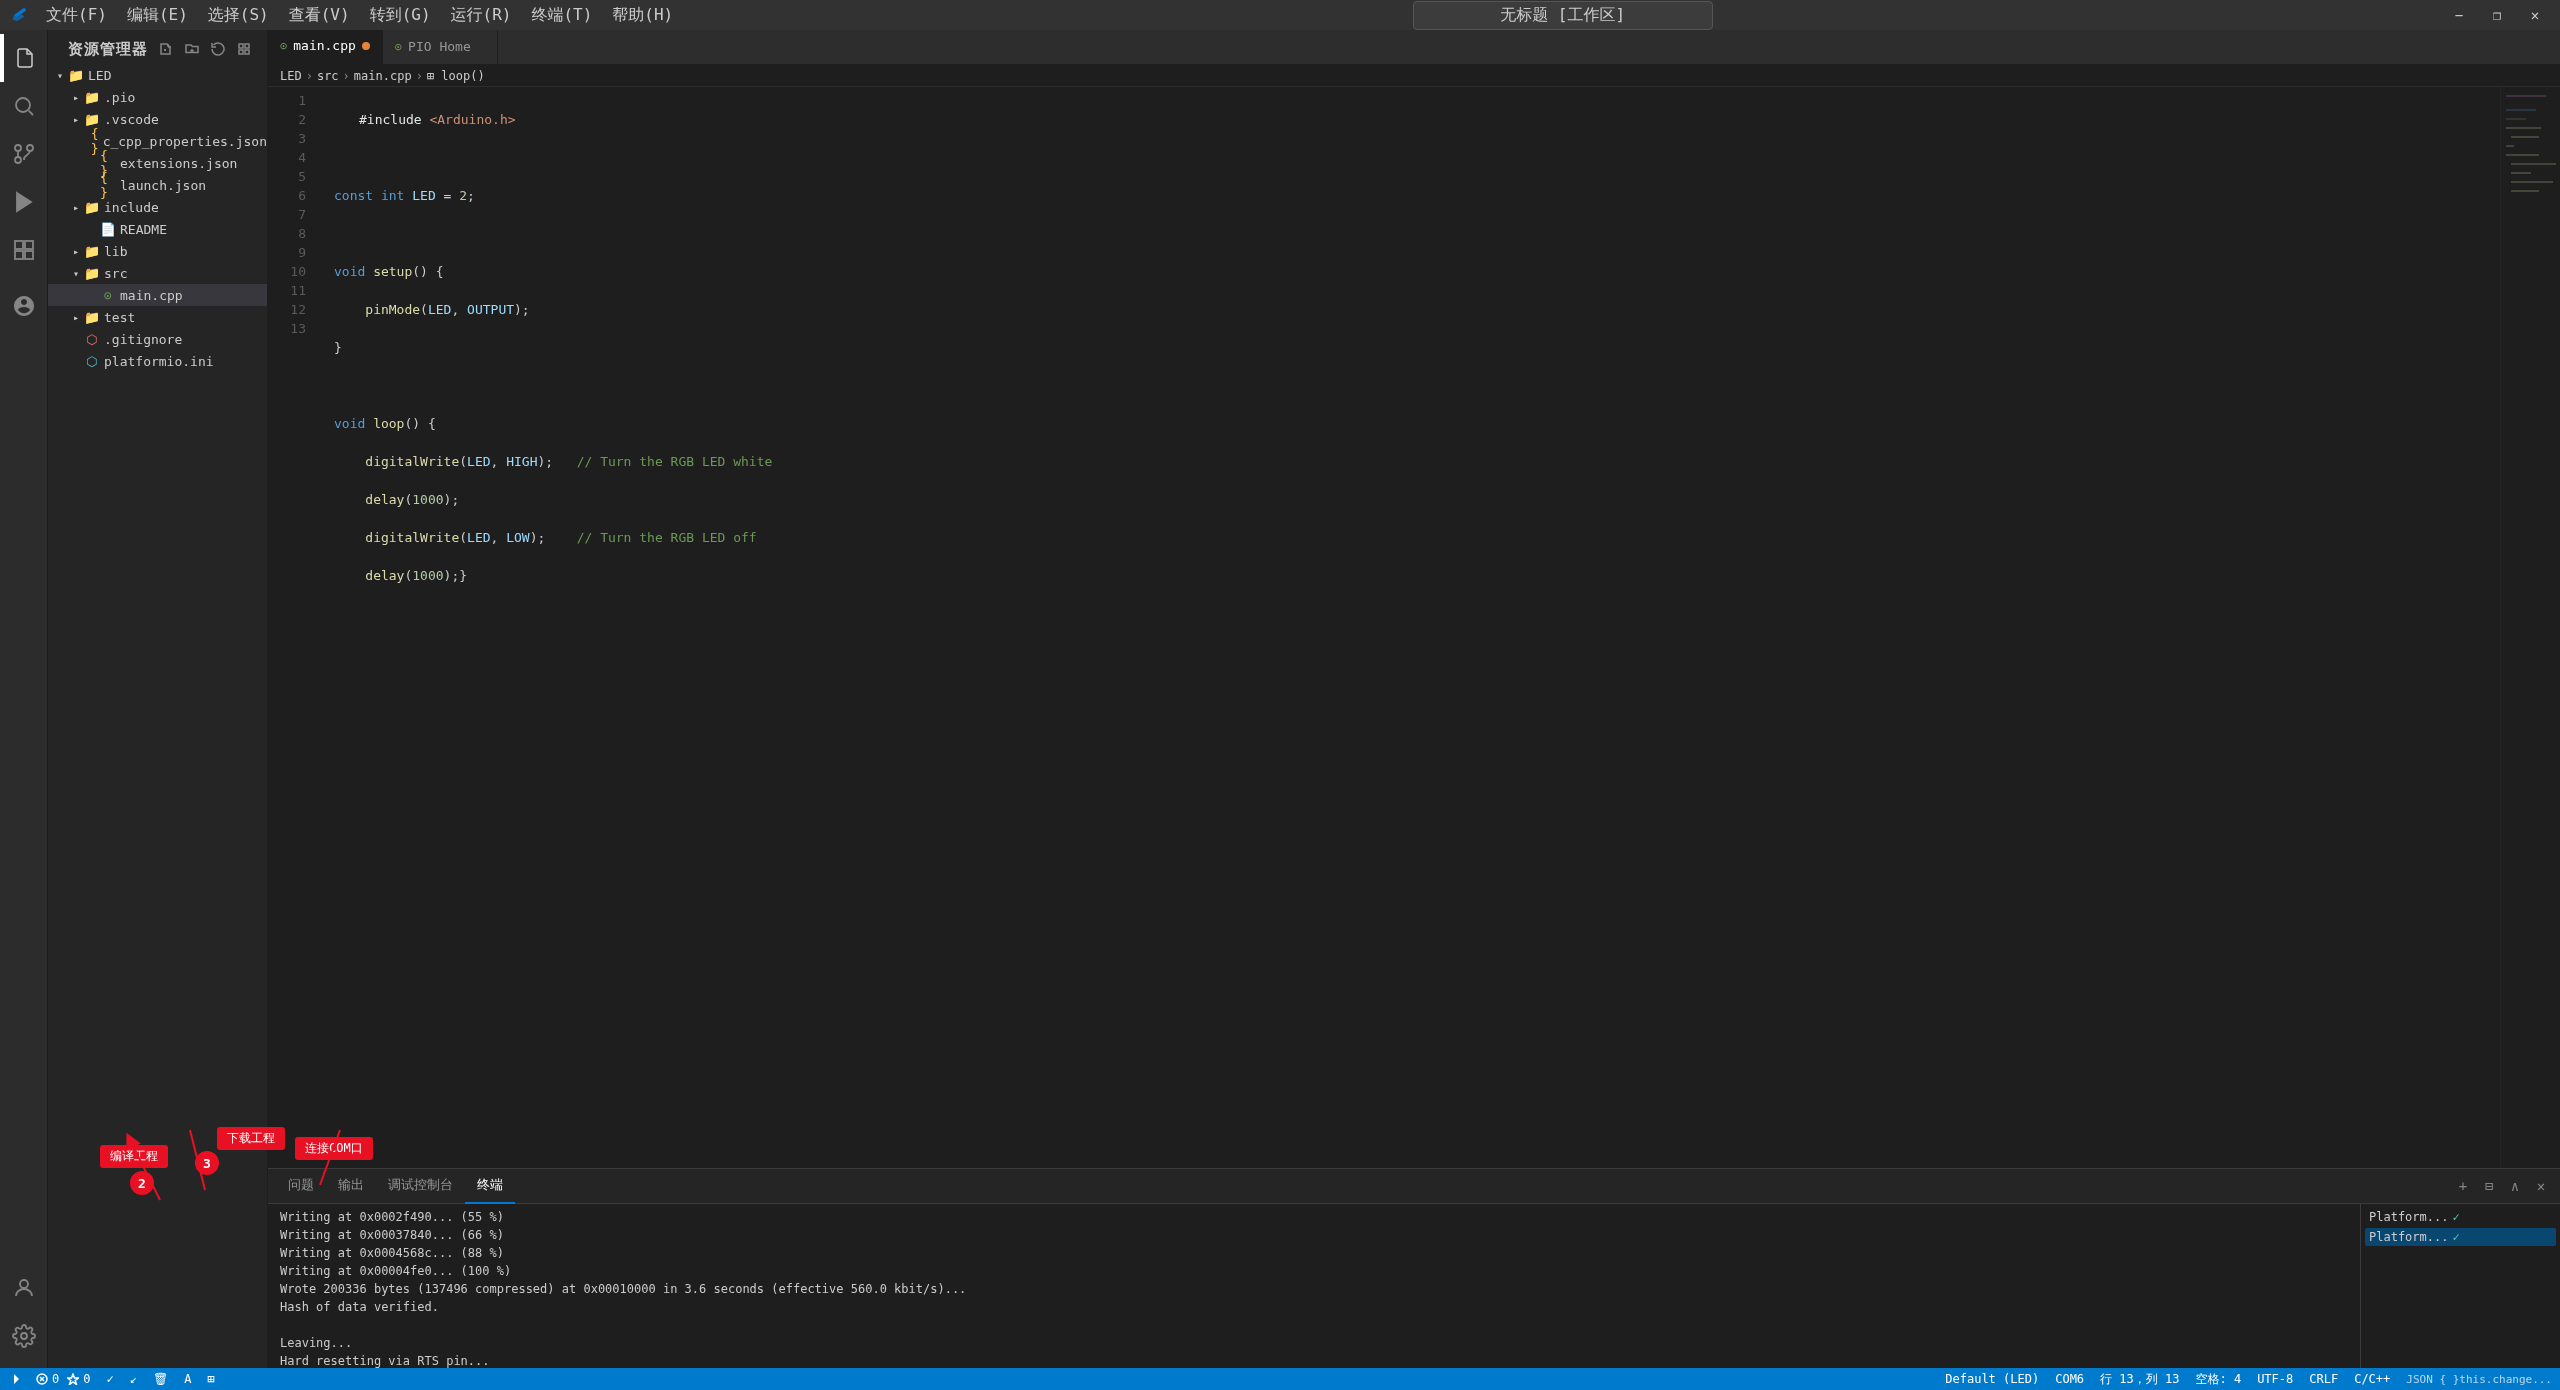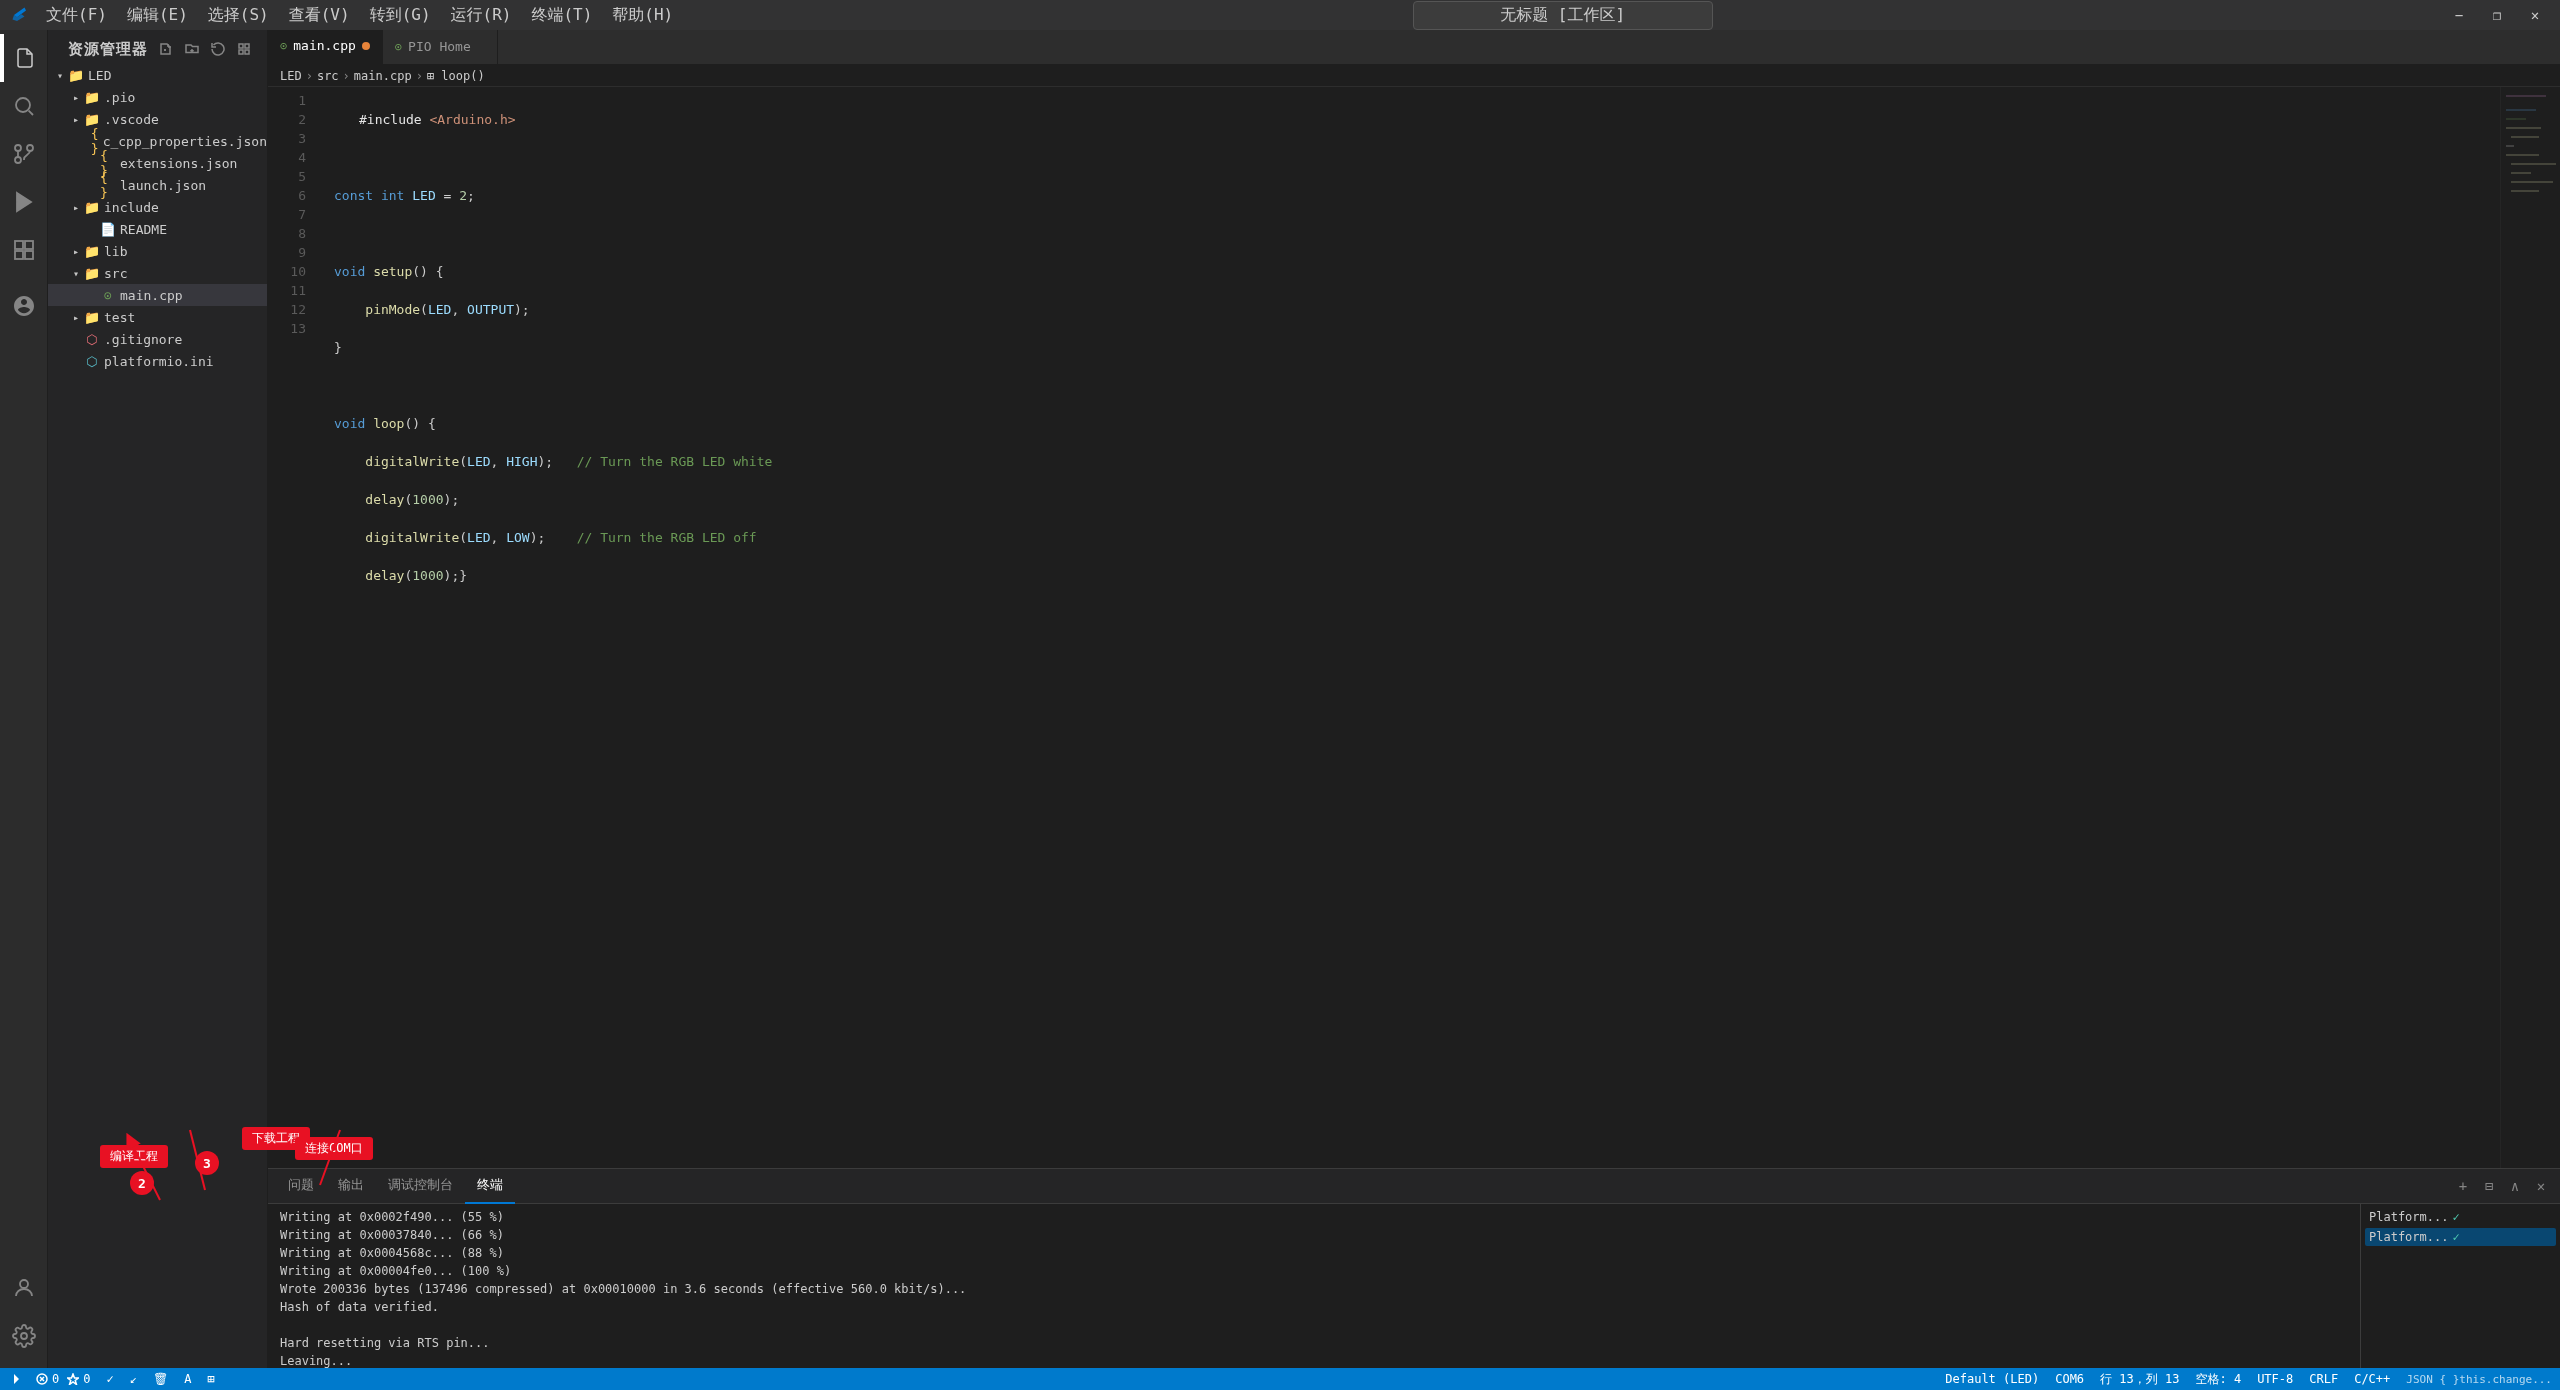--- a/index.html
+++ b/index.html
@@ -737,22 +737,22 @@
 
       <div style="display:flex; flex:1; overflow:hidden;">
         <div class="terminal-content">
           <div>Writing at 0x0002f490... (55 %)</div>
           <div>Writing at 0x00037840... (66 %)</div>
           <div>Writing at 0x0004568c... (88 %)</div>
           <div>Writing at 0x00004fe0... (100 %)</div>
           <div>Wrote 200336 bytes (137496 compressed) at 0x00010000 in 3.6 seconds (effective 560.0 kbit/s)...</div>
           <div>Hash of data verified.</div>
           <div>&nbsp;</div>
+          <div>Leaving...</div>
           <div>Hard resetting via RTS pin...</div>
-          <div>Leaving...</div>
 
         </div>
 
         <div class="terminal-right">
           <div class="terminal-right-item">
             <span>Platform...</span>
             <span class="check-icon">✓</span>
           </div>
           <div class="terminal-right-item selected">
             <span>Platform...</span>
@@ -820,21 +820,21 @@
       <marker id="arrow" markerWidth="8" markerHeight="8" refX="4" refY="4" orient="auto">
         <path d="M0,0 L8,4 L0,8 Z" fill="#e81123"></path>
       </marker>
     </defs>
   </svg>
 
   <div style="position:absolute; bottom:215px; left:195px;">
     <div style="background:#e81123; color:white; width:24px; height:24px; border-radius:50%; display:flex; align-items:center; justify-content:center; font-size:13px; font-weight:bold;">3</div>
   </div>
 
-  <div style="position:absolute; bottom:240px; left:242px;margin-top:33px;">
+  <div style="position:absolute; bottom:240px; left:217px;margin-top:33px;">
     <div style="background:#e81123; color:white; padding:3px 10px; border-radius:3px; font-size:12px; white-space:nowrap;">下载工程</div>
   </div>
 
   <div style="position:absolute; bottom:230px; left:295px;">
     <div style="background:#e81123; color:white; padding:3px 10px; border-radius:3px; font-size:12px; white-space:nowrap;">连接COM口</div>
   </div>
 
   <svg style="position:absolute; bottom:180px; left:150px;" width="300" height="100">
 
     <line x1="55" y1="80" x2="40" y2="20" stroke="#e81123" stroke-width="2"></line>

